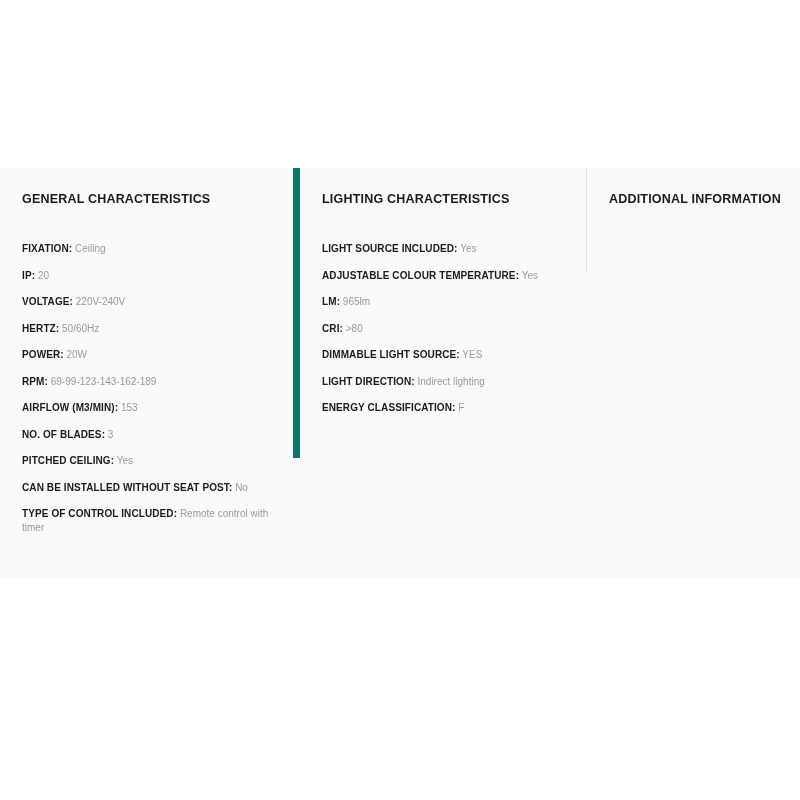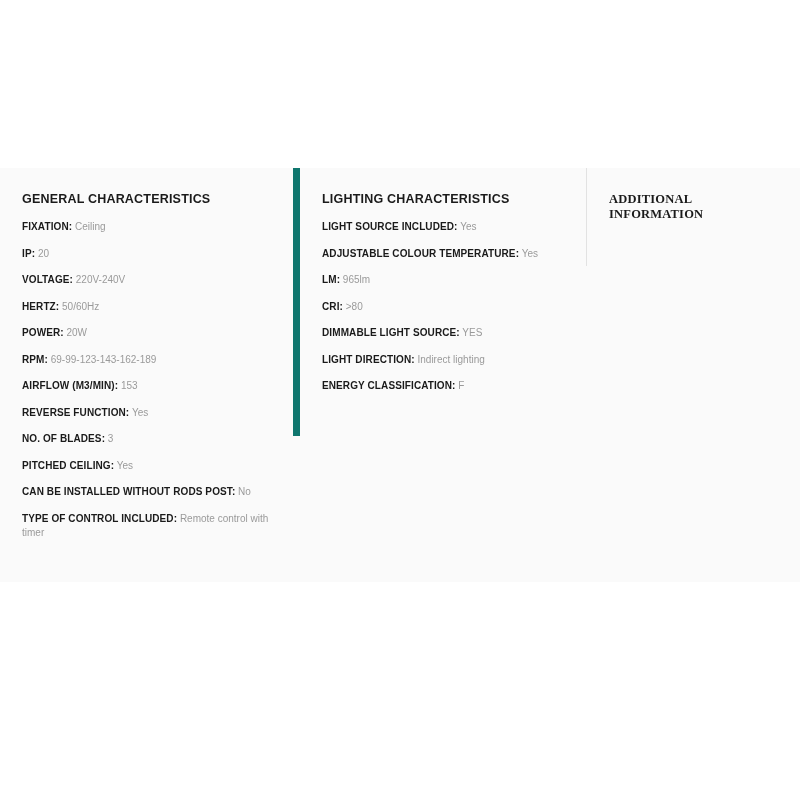--- a/index.html
+++ b/index.html
@@ -35,29 +35,28 @@
   }
 
   .col-lighting {
     width: 293px;
     border-left: 7px solid #0f766e;
   }
 
   .col-additional {
     width: 214px;
     border-left: 1px solid #e2e2e2;
-    font-family: Liberation Serif, serif;
   }
 
   .col-title {
     font-size: 12.5px;
     font-weight: bold;
     color: #1a1a1a;
     letter-spacing: 0.2px;
-    margin: 8px 0 14px 0;
+    margin: 8px 0 36px 0;
     text-transform: uppercase;
   }
 
   .spec-row {
     font-size: 10px;
     line-height: 14px;
     margin-bottom: 12.5px;
     color: #8c8c8c;
   }
 
@@ -108,33 +107,29 @@
       </div>
       <div class="spec-row">
         <span class="spec-label">RPM:</span>
         <span class="spec-value">69-99-123-143-162-189</span>
       </div>
       <div class="spec-row">
         <span class="spec-label">AIRFLOW (M3/MIN):</span>
         <span class="spec-value">153</span>
       </div>
       <div class="spec-row">
-        <span class="spec-label">REVERSE FUNCTION:</span>
-        <span class="spec-value">Yes</span>
-      </div>
-      <div class="spec-row">
         <span class="spec-label">NO. OF BLADES:</span>
         <span class="spec-value">3</span>
       </div>
       <div class="spec-row">
         <span class="spec-label">PITCHED CEILING:</span>
         <span class="spec-value">Yes</span>
       </div>
       <div class="spec-row">
-        <span class="spec-label">CAN BE INSTALLED WITHOUT RODS POST:</span>
+        <span class="spec-label">CAN BE INSTALLED WITHOUT SEAT POST:</span>
         <span class="spec-value">No</span>
       </div>
       <div class="spec-row spec-row-tall">
         <span class="spec-label">TYPE OF CONTROL INCLUDED:</span>
         <span class="spec-value">Remote control with timer</span>
       </div>
     </div>
 
     <div class="col col-lighting">
       <div class="col-title">LIGHTING CHARACTERISTICS</div>

